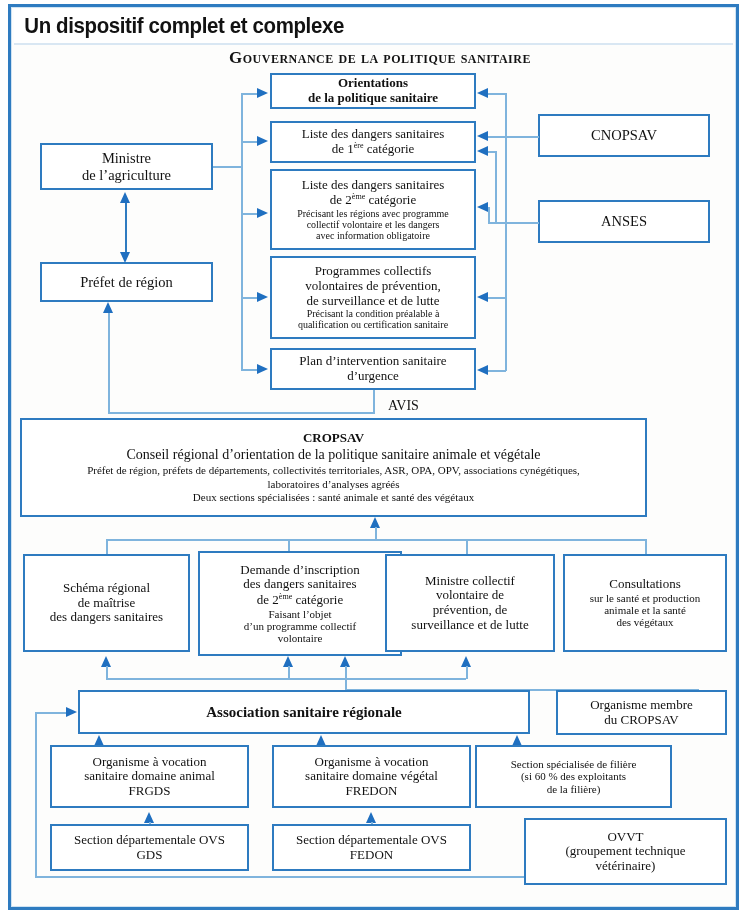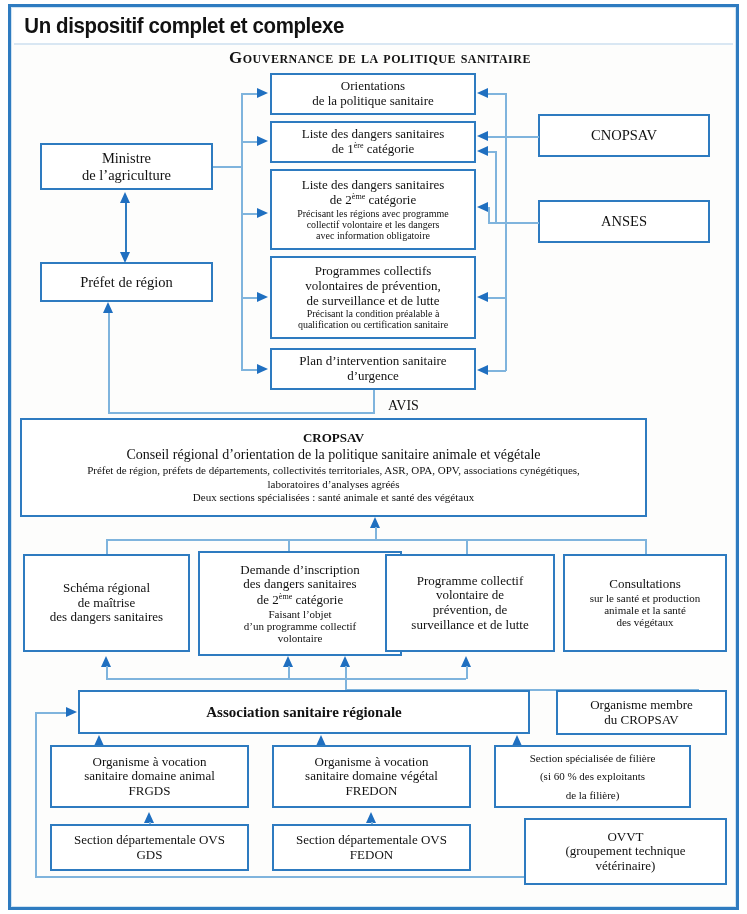--- a/index.html
+++ b/index.html
@@ -132,21 +132,21 @@
   </div>
 
   <div class="box" style="left:40px; top:262px; width:173px; height:40px;">
     <span class="ln lg">Préfet de région</span>
   </div>
 
   <div class="ln-v ln-strong" style="left:125px; top:197px; height:58px;"></div>
   <div class="arrow arrow-u" style="left:120px; top:192px;"></div>
   <div class="arrow arrow-d" style="left:120px; top:252px;"></div>
 
-  <div class="box" style="left:270px; top:73px; width:206px; height:42px;">
+  <div class="box" style="left:270px; top:73px; width:206px; height:36px;font-weight:bold;">
     <span class="ln md">Orientations</span>
     <span class="ln md">de la politique sanitaire</span>
   </div>
 
   <div class="box" style="left:270px; top:121px; width:206px; height:42px;">
     <span class="ln md">Liste des dangers sanitaires</span>
     <span class="ln md"><span>de 1</span><span class="sup">ère</span><span> catégorie</span></span>
   </div>
 
   <div class="box" style="left:270px; top:169px; width:206px; height:81px;">
@@ -243,21 +243,21 @@
   <div class="box" style="left:198px; top:551px; width:204px; height:105px;">
     <span class="ln md">Demande d’inscription</span>
     <span class="ln md">des dangers sanitaires</span>
     <span class="ln md"><span>de 2</span><span class="sup">ème</span><span> catégorie</span></span>
     <span class="ln sm">Faisant l’objet</span>
     <span class="ln sm">d’un programme collectif</span>
     <span class="ln sm">volontaire</span>
   </div>
 
   <div class="box" style="left:385px; top:554px; width:170px; height:98px;">
-    <span class="ln md">Programme collectif</span>
+    <span class="ln md">Ministre collectif</span>
     <span class="ln md">volontaire de</span>
     <span class="ln md">prévention, de</span>
     <span class="ln md">surveillance et de lutte</span>
   </div>
 
   <div class="box" style="left:563px; top:554px; width:164px; height:98px;">
     <span class="ln md">Consultations</span>
     <span class="ln sm">sur le santé et production</span>
     <span class="ln sm">animale et la santé</span>
     <span class="ln sm">des végétaux</span>
@@ -299,21 +299,21 @@
     <span class="ln md">sanitaire domaine animal</span>
     <span class="ln md">FRGDS</span>
   </div>
 
   <div class="box" style="left:272px; top:745px; width:199px; height:63px;">
     <span class="ln md">Organisme à vocation</span>
     <span class="ln md">sanitaire domaine végétal</span>
     <span class="ln md">FREDON</span>
   </div>
 
-  <div class="box" style="left:494px; top:745px; width:197px; height:63px;gap:6px;">
+  <div class="box" style="left:475px; top:745px; width:197px; height:63px;">
     <span class="ln sm">Section spécialisée de filière</span>
     <span class="ln sm">(si 60 % des exploitants</span>
     <span class="ln sm">de la filière)</span>
   </div>
 
   <div class="arrow arrow-u" style="left:144px; top:812px;"></div>
   <div class="ln-v" style="left:149px; top:822px; height:4px;"></div>
   <div class="arrow arrow-u" style="left:366px; top:812px;"></div>
   <div class="ln-v" style="left:371px; top:822px; height:4px;"></div>
 

